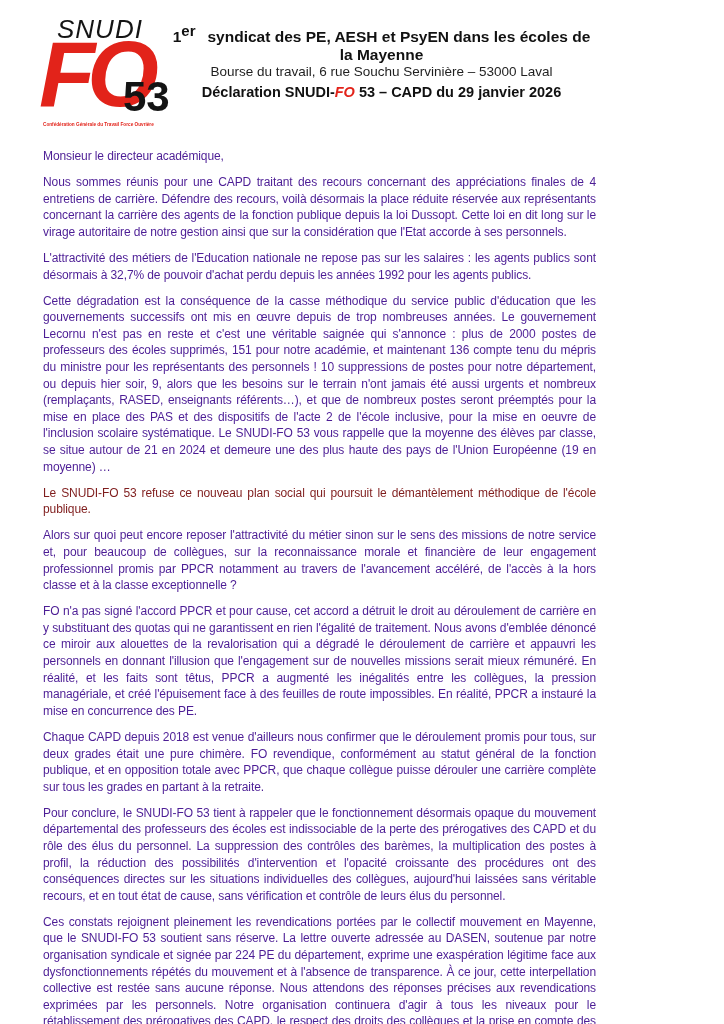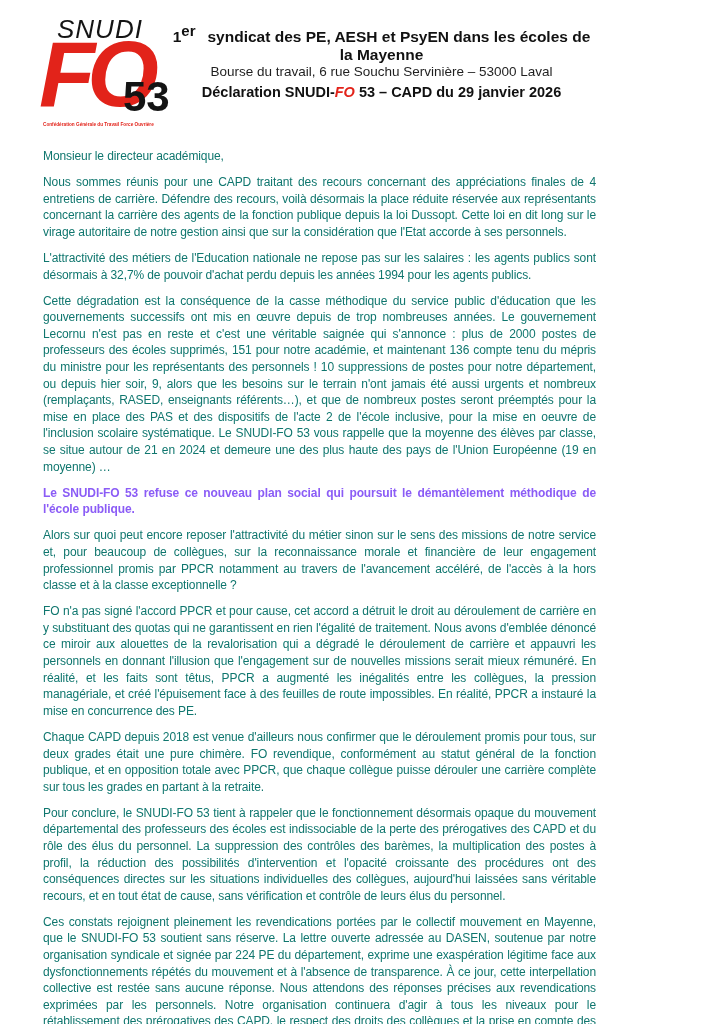--- a/index.html
+++ b/index.html
@@ -41,23 +41,23 @@
   .title .title-rest { margin-left: 12px; }
   .address { font-size: 13.5px; margin-top: 0; color: #1f1f1f; }
   .declaration { font-size: 14.5px; font-weight: bold; margin-top: 5px; color: #111; }
   .declaration .decl-fo { color: #e2231a; font-style: italic; }
   .declaration .decl-part2 { margin-left: 4px; }
 
   
   .doc-body { margin-top: 12px; }
   .para {
     font-size: 12px; line-height: 16.6px; letter-spacing: -0.1px;
-    text-align: justify; margin: 0 0 9.5px 0; color: #0f766e;
+    text-align: justify; margin: 0 0 9.5px 0; color: #4c1d95;
   }
-  .para-bold { font-weight: bold; color: #8b5cf6; }
+  .para-bold { font-weight: normal; color: #7f1d1d; }
 </style>
 </head>
 <body>
 
 <div class="page">
 
   <div class="header">
 
     <div class="logo">
       <div class="logo-snudi">SNUDI</div>
@@ -70,21 +70,21 @@
       <div class="title"><span>1</span><sup>er</sup><span class="title-rest">syndicat des PE, AESH et PsyEN dans les écoles de la Mayenne</span></div>
       <div class="address">Bourse du travail, 6 rue Souchu Servinière – 53000 Laval</div>
       <div class="declaration"><span>Déclaration SNUDI-</span><span class="decl-fo">FO</span><span class="decl-part2">53 – CAPD du 29 janvier 2026</span></div>
     </div>
 
   </div>
 
   <div class="doc-body">
       <p class="para">Monsieur le directeur académique,</p>
       <p class="para">Nous sommes réunis pour une CAPD traitant des recours concernant des appréciations finales de 4 entretiens de carrière. Défendre des recours, voilà désormais la place réduite réservée aux représentants concernant la carrière des agents de la fonction publique depuis la loi Dussopt. Cette loi en dit long sur le virage autoritaire de notre gestion ainsi que sur la considération que l'Etat accorde à ses personnels.</p>
-      <p class="para">L'attractivité des métiers de l'Education nationale ne repose pas sur les salaires : les agents publics sont désormais à 32,7% de pouvoir d'achat perdu depuis les années 1994 pour les agents publics.</p>
+      <p class="para">L'attractivité des métiers de l'Education nationale ne repose pas sur les salaires : les agents publics sont désormais à 32,7% de pouvoir d'achat perdu depuis les années 1992 pour les agents publics.</p>
       <p class="para">Cette dégradation est la conséquence de la casse méthodique du service public d'éducation que les gouvernements successifs ont mis en œuvre depuis de trop nombreuses années. Le gouvernement Lecornu n'est pas en reste et c'est une véritable saignée qui s'annonce : plus de 2000 postes de professeurs des écoles supprimés, 151 pour notre académie, et maintenant 136 compte tenu du mépris du ministre pour les représentants des personnels ! 10 suppressions de postes pour notre département, ou depuis hier soir, 9, alors que les besoins sur le terrain n'ont jamais été aussi urgents et nombreux (remplaçants, RASED, enseignants référents…), et que de nombreux postes seront préemptés pour la mise en place des PAS et des dispositifs de l'acte 2 de l'école inclusive, pour la mise en oeuvre de l'inclusion scolaire systématique. Le SNUDI-FO 53 vous rappelle que la moyenne des élèves par classe, se situe autour de 21 en 2024 et demeure une des plus haute des pays de l'Union Européenne (19 en moyenne) …</p>
       <p class="para para-bold">Le SNUDI-FO 53 refuse ce nouveau plan social qui poursuit le démantèlement méthodique de l'école publique.</p>
       <p class="para">Alors sur quoi peut encore reposer l'attractivité du métier sinon sur le sens des missions de notre service et, pour beaucoup de collègues, sur la reconnaissance morale et financière de leur engagement professionnel promis par PPCR notamment au travers de l'avancement accéléré, de l'accès à la hors classe et à la classe exceptionnelle ?</p>
       <p class="para">FO n'a pas signé l'accord PPCR et pour cause, cet accord a détruit le droit au déroulement de carrière en y substituant des quotas qui ne garantissent en rien l'égalité de traitement. Nous avons d'emblée dénoncé ce miroir aux alouettes de la revalorisation qui a dégradé le déroulement de carrière et appauvri les personnels en donnant l'illusion que l'engagement sur de nouvelles missions serait mieux rémunéré. En réalité, et les faits sont têtus, PPCR a augmenté les inégalités entre les collègues, la pression managériale, et créé l'épuisement face à des feuilles de route impossibles. En réalité, PPCR a instauré la mise en concurrence des PE.</p>
       <p class="para">Chaque CAPD depuis 2018 est venue d'ailleurs nous confirmer que le déroulement promis pour tous, sur deux grades était une pure chimère. FO revendique, conformément au statut général de la fonction publique, et en opposition totale avec PPCR, que chaque collègue puisse dérouler une carrière complète sur tous les grades en partant à la retraite.</p>
       <p class="para">Pour conclure, le SNUDI-FO 53 tient à rappeler que le fonctionnement désormais opaque du mouvement départemental des professeurs des écoles est indissociable de la perte des prérogatives des CAPD et du rôle des élus du personnel. La suppression des contrôles des barèmes, la multiplication des postes à profil, la réduction des possibilités d'intervention et l'opacité croissante des procédures ont des conséquences directes sur les situations individuelles des collègues, aujourd'hui laissées sans véritable recours, et en tout état de cause, sans vérification et contrôle de leurs élus du personnel.</p>
       <p class="para">Ces constats rejoignent pleinement les revendications portées par le collectif mouvement en Mayenne, que le SNUDI-FO 53 soutient sans réserve. La lettre ouverte adressée au DASEN, soutenue par notre organisation syndicale et signée par 224 PE du département, exprime une exaspération légitime face aux dysfonctionnements répétés du mouvement et à l'absence de transparence. À ce jour, cette interpellation collective est restée sans aucune réponse. Nous attendons des réponses précises aux revendications exprimées par les personnels. Notre organisation continuera d'agir à tous les niveaux pour le rétablissement des prérogatives des CAPD, le respect des droits des collègues et la prise en compte des revendications légitimes.</p>
     </div>
 
 </div>

